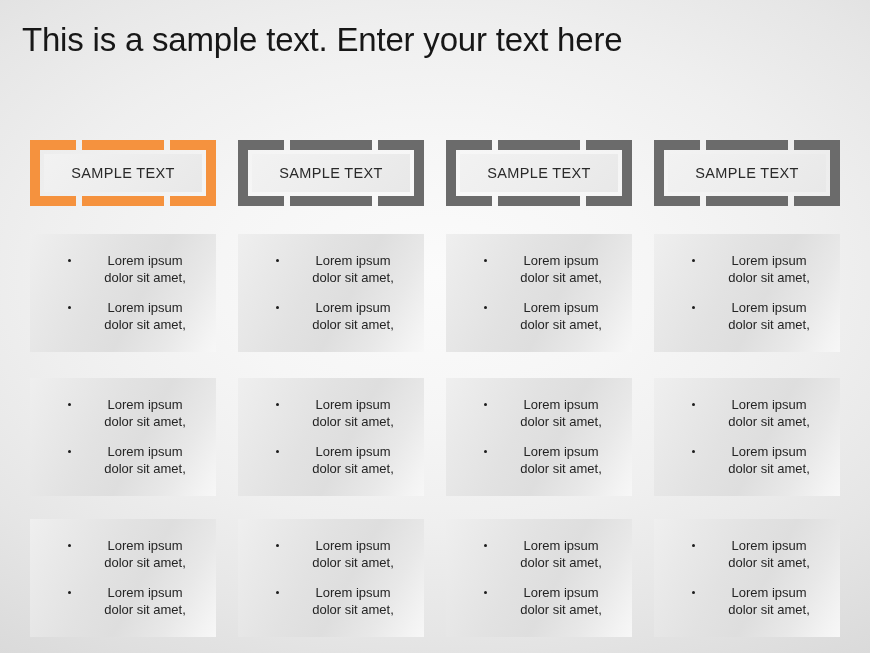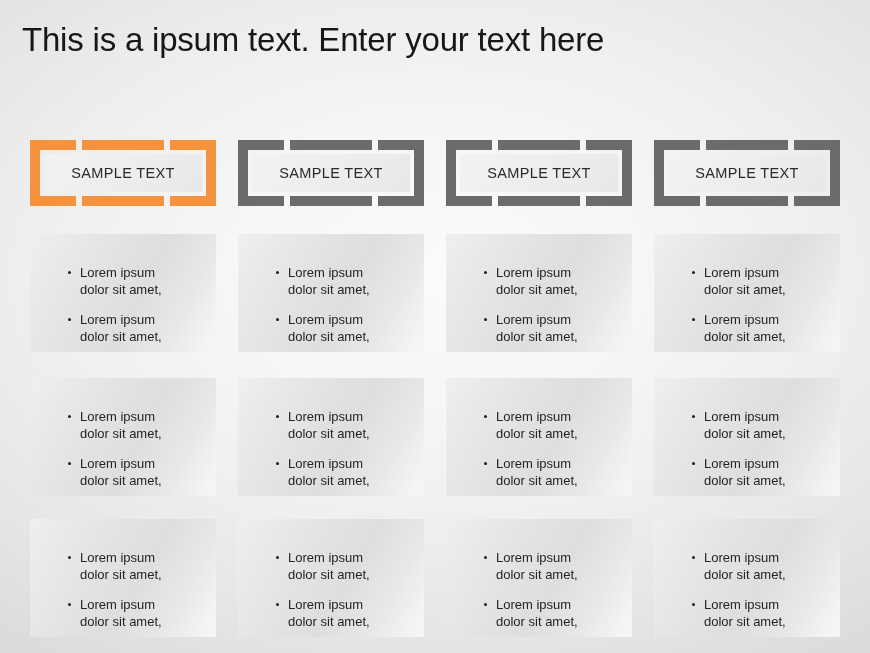--- a/index.html
+++ b/index.html
@@ -103,44 +103,45 @@
     box-sizing: border-box;
     padding: 18px 6px 0 6px;
   }
   .bullets {
     list-style: none;
     margin: 0;
     padding: 0;
   }
   .bullets li {
     position: relative;
-    margin: 12px 0 13px 0;
+    margin: 0 0 13px 0;
     padding-left: 44px;
     font-size: 13px;
     line-height: 17px;
     color: #242424;
+    text-align: center;
   }
   .bullets li:last-child { margin-bottom: 0; }
   .bullets li .dot {
     position: absolute;
     left: 32px;
     top: 7px;
     width: 3px;
     height: 3px;
     background: #1d1d1d;
     border-radius: 50%;
   }
   .bullets li .txt { display: block; }
 </style>
 </head>
 <body>
 
 <div id="slide">
 
-  <div id="title">This is a ipsum text. Enter your text here</div>
+  <div id="title">This is a sample text. Enter your text here</div>
 
   <div class="hdr accent" style="left:30px;">
     <div class="hdr-seg seg-l-top"></div>
     <div class="hdr-seg seg-l-side"></div>
     <div class="hdr-seg seg-l-bot"></div>
     <div class="hdr-seg seg-m-top"></div>
     <div class="hdr-seg seg-m-bot"></div>
     <div class="hdr-seg seg-r-top"></div>
     <div class="hdr-seg seg-r-side"></div>
     <div class="hdr-seg seg-r-bot"></div>

